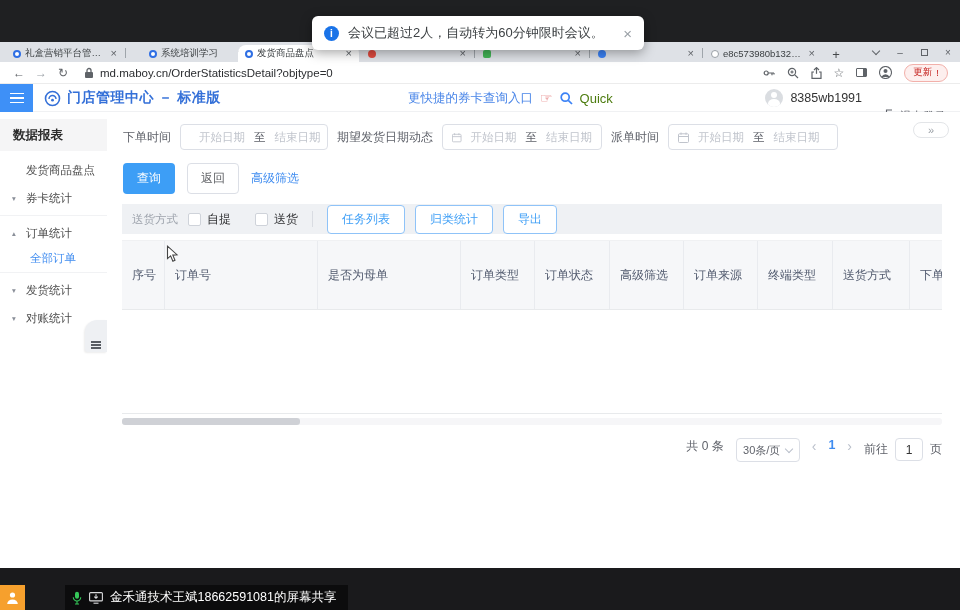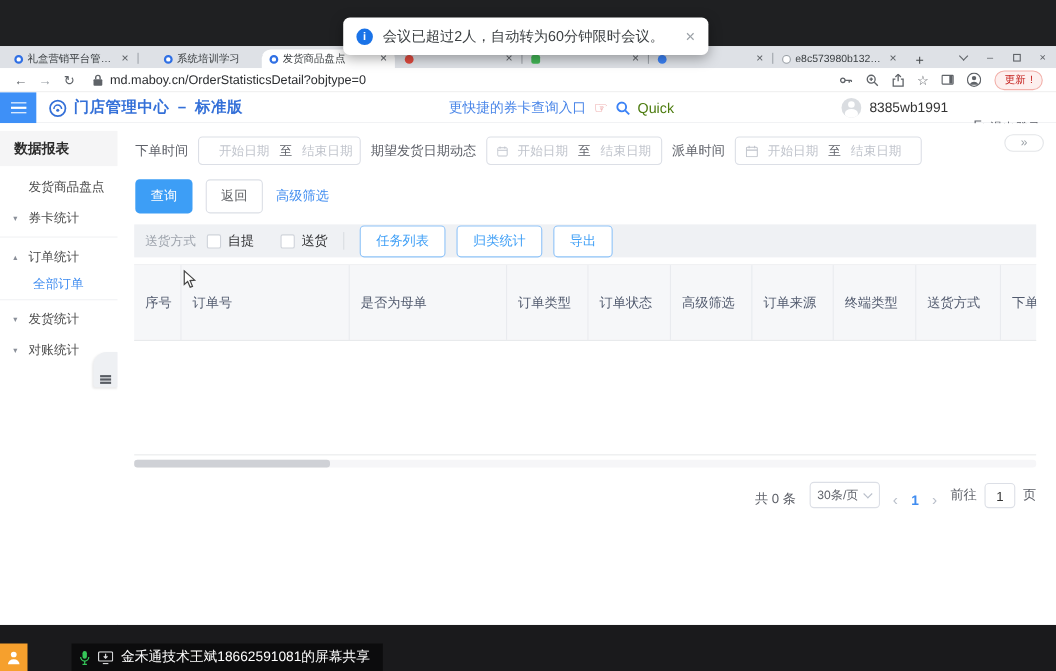--- a/index.html
+++ b/index.html
@@ -117,21 +117,21 @@
   .table { position:absolute; left:15px; top:128px; width:820px; }
   .thead { display:flex; height:70px; background:#f6f7f9; border-bottom:1px solid #e8eaec; border-top:1px solid #f0f1f3; }
   .th { display:flex; align-items:center; padding-left:10px; font-size:12px; color:#515a6e;
     border-right:1px solid #e9ebef; overflow:hidden; white-space:nowrap; flex:none; }
   .th:last-child { border-right:none; }
   .tbody { height:104px; background:#fff; border-bottom:1px solid #e8eaec; }
 
   .hscroll { position:absolute; left:15px; top:306px; width:820px; height:7px; background:#f6f6f8; border-radius:3px; }
   .hthumb { width:178px; height:7px; background:#cfd1d6; border-radius:3px; }
 
-  .pagination { position:absolute; right:18px; top:326px; display:flex; align-items:flex-end; gap:12px;
+  .pagination { position:absolute; right:18px; top:326px; display:flex; align-items:flex-start; gap:12px;
     font-size:12px; color:#5f626a; }
   .psel { width:64px; height:24px; border:1px solid #dcdfe6; border-radius:4px; display:flex; align-items:center;
     justify-content:center; gap:6px; font-size:11px; color:#5f626a; background:#fff; }
   .psel .chev { border-color:#b9bfca; margin-top:-2px; }
   .parrow { color:#b9bfca; font-size:14px; }
   .pcur { color:#3f8cf0; font-weight:bold; font-size:12.5px; }
   .goto-group { display:flex; align-items:center; gap:7px; }
   .goto-input { width:28px; height:23px; border:1px solid #dcdfe6; border-radius:4px; text-align:center;
     font-size:12px; color:#333; font-family:"Liberation Sans",sans-serif; padding:0; }
 

